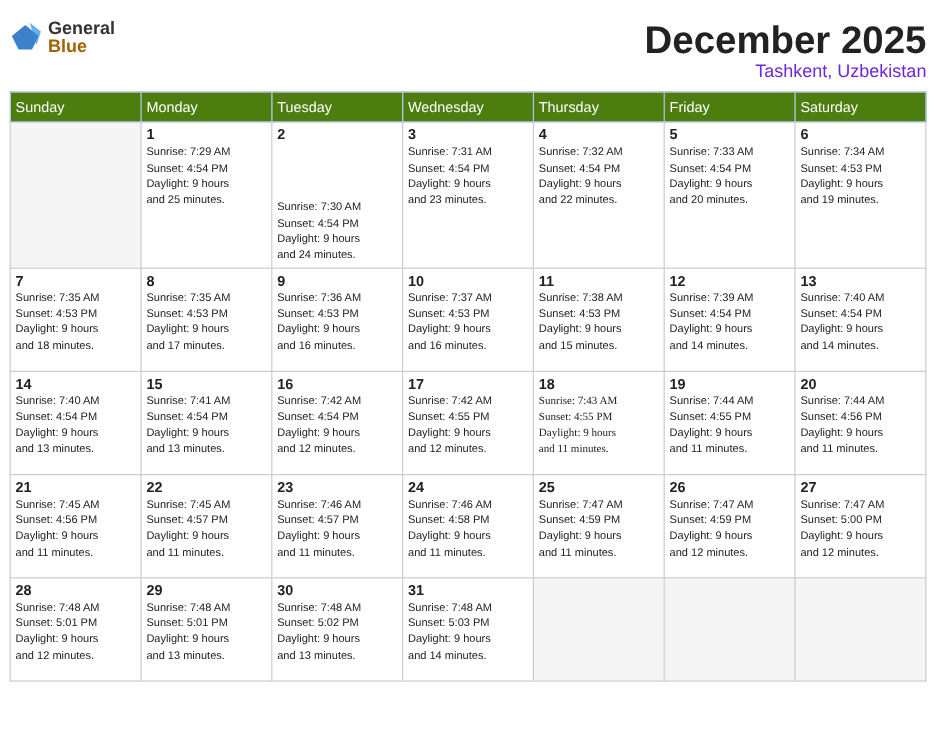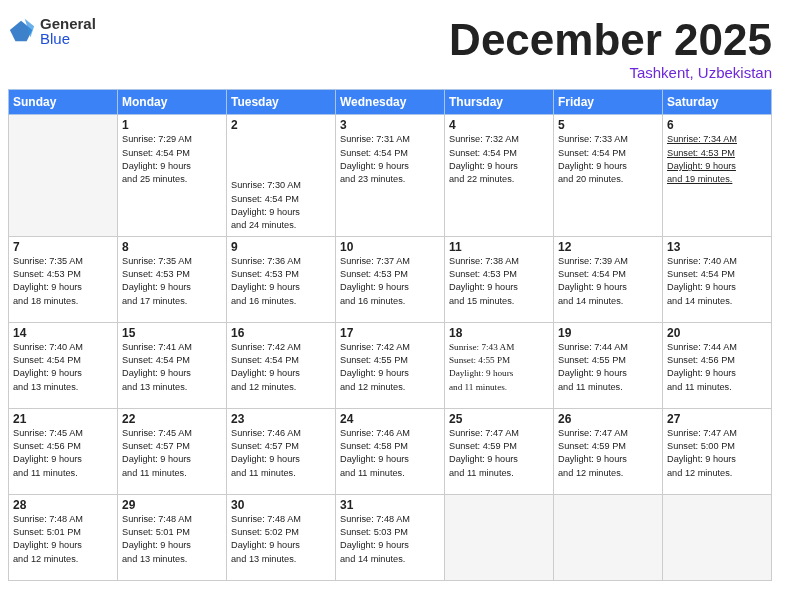--- a/index.html
+++ b/index.html
@@ -33,50 +33,50 @@
       flex-direction: column;
       line-height: 1;
     }
     .logo-general {
       font-size: 15px;
       font-weight: bold;
       color: #333;
     }
     .logo-blue {
       font-size: 15px;
-      font-weight: normal;
-      color: #1d4ed8;
+      font-weight: bold;
+      color: #a16207;
     }
     .logo-icon {
       width: 28px;
       height: 28px;
     }
     .title-block {
       text-align: right;
     }
     .month-title {
-      font-size: 44px;
+      font-size: 32px;
       font-weight: bold;
       color: #222;
       line-height: 1.1;
     }
     .subtitle {
       font-size: 15px;
       color: #6d28d9;
     }
     .calendar {
       width: 100%;
       border-collapse: collapse;
       flex: 1;
     }
     .calendar th {
-      background: #3b82f6;
+      background: #4d7c0f;
       color: #fff;
       font-size: 12px;
-      font-weight: bold;
+      font-weight: normal;
       padding: 5px 4px;
       text-align: left;
       border: 1px solid #aac4e8;
     }
     .calendar td {
       border: 1px solid #ccc;
       vertical-align: top;
       padding: 3px 4px;
       width: 108px;
       font-size: 9.5px;
@@ -168,21 +168,21 @@
           </td>
           <td>
             <span class="day-num">5</span>
             <div class="day-info" style="white-space: pre-line;">Sunrise: 7:33 AM
 Sunset: 4:54 PM
 Daylight: 9 hours
 and 20 minutes.</div>
           </td>
           <td>
             <span class="day-num">6</span>
-            <div class="day-info" style="white-space: pre-line; text-decoration: underline;">Sunrise: 7:34 AM
+            <div class="day-info" style="white-space: pre-line;">Sunrise: 7:34 AM
 Sunset: 4:53 PM
 Daylight: 9 hours
 and 19 minutes.</div>
           </td>
         </tr>
         <tr class="week-row">
           <td>
             <span class="day-num">7</span>
             <div class="day-info" style="white-space: pre-line;">Sunrise: 7:35 AM
 Sunset: 4:53 PM

